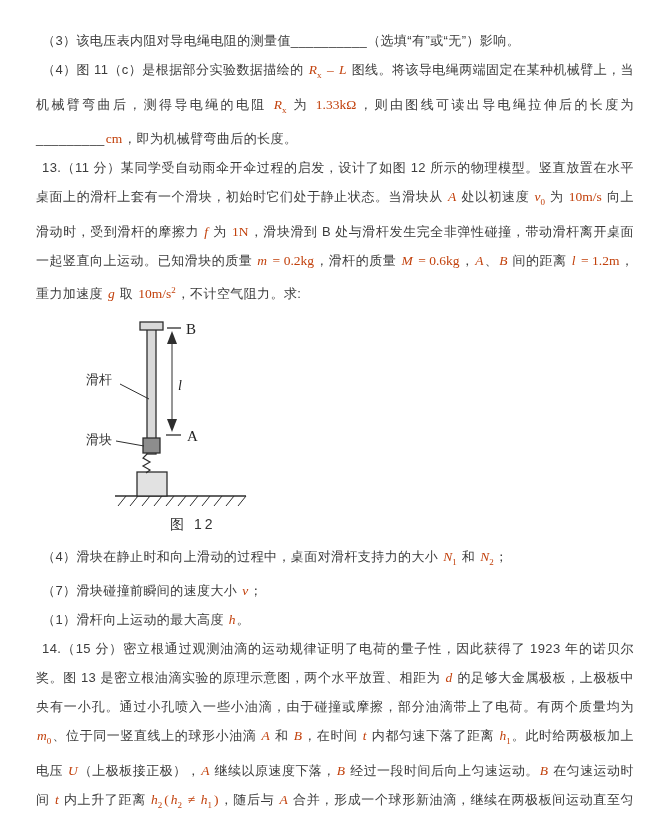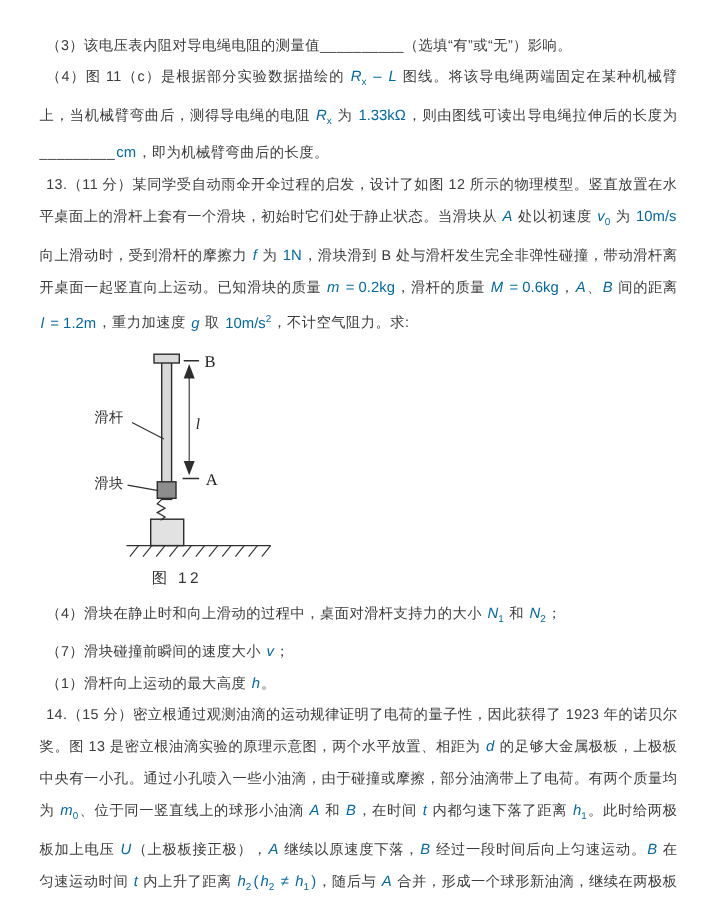--- a/index.html
+++ b/index.html
@@ -4,54 +4,54 @@
 <style>
   * { margin:0; padding:0; box-sizing:border-box; }
   html,body { background:#ffffff; }
   body {
     width:646px; height:817px; overflow:hidden;
     font-family:"Liberation Sans", sans-serif;
     color:#3a3a3a;
   }
   .page {
     width:646px; height:817px;
-    padding:26px 30px 0 36px;
+    padding:26px 12px 0 36px;
     background:#ffffff;
   }
   .para {
     font-size:13px;
     line-height:29px;
     letter-spacing:0.4px;
     text-align:justify;
     text-indent:6px;
     color:#3c3c3c;
   }
   .math {
-    font-family:Liberation Sans, sans-serif;
+    font-family:Liberation Serif, serif;
     font-style:normal;
     font-size:13.5px;
     letter-spacing:0;
     padding:0 1px;
-    color:#0369a1;
+    color:#c2410c;
   }
   .math.var { font-style:italic; }
   .math sub, .math sup {
     font-size:9px;
     font-style:normal;
     letter-spacing:0;
   }
   .fig {
     margin:6px 0 8px 44px;
     width:240px;
   }
   .figcap {
     font-size:14px;
     letter-spacing:3px;
     color:#333;
-    margin:2px 0 0 58px;
+    margin:2px 0 0 90px;
   }
   .fig-letter { font-family:"Liberation Serif", serif; font-size:15px; fill:#222; }
   .fig-var { font-family:"Liberation Serif", serif; font-style:italic; font-size:14px; fill:#222; }
   .fig-cjk { font-family:"Liberation Sans", sans-serif; font-size:13px; fill:#333; }
   .stroke { stroke:#2e2e2e; stroke-width:1.3; }
   .thin { stroke:#2e2e2e; stroke-width:1; }
 </style>
 </head>
 <body>
 

